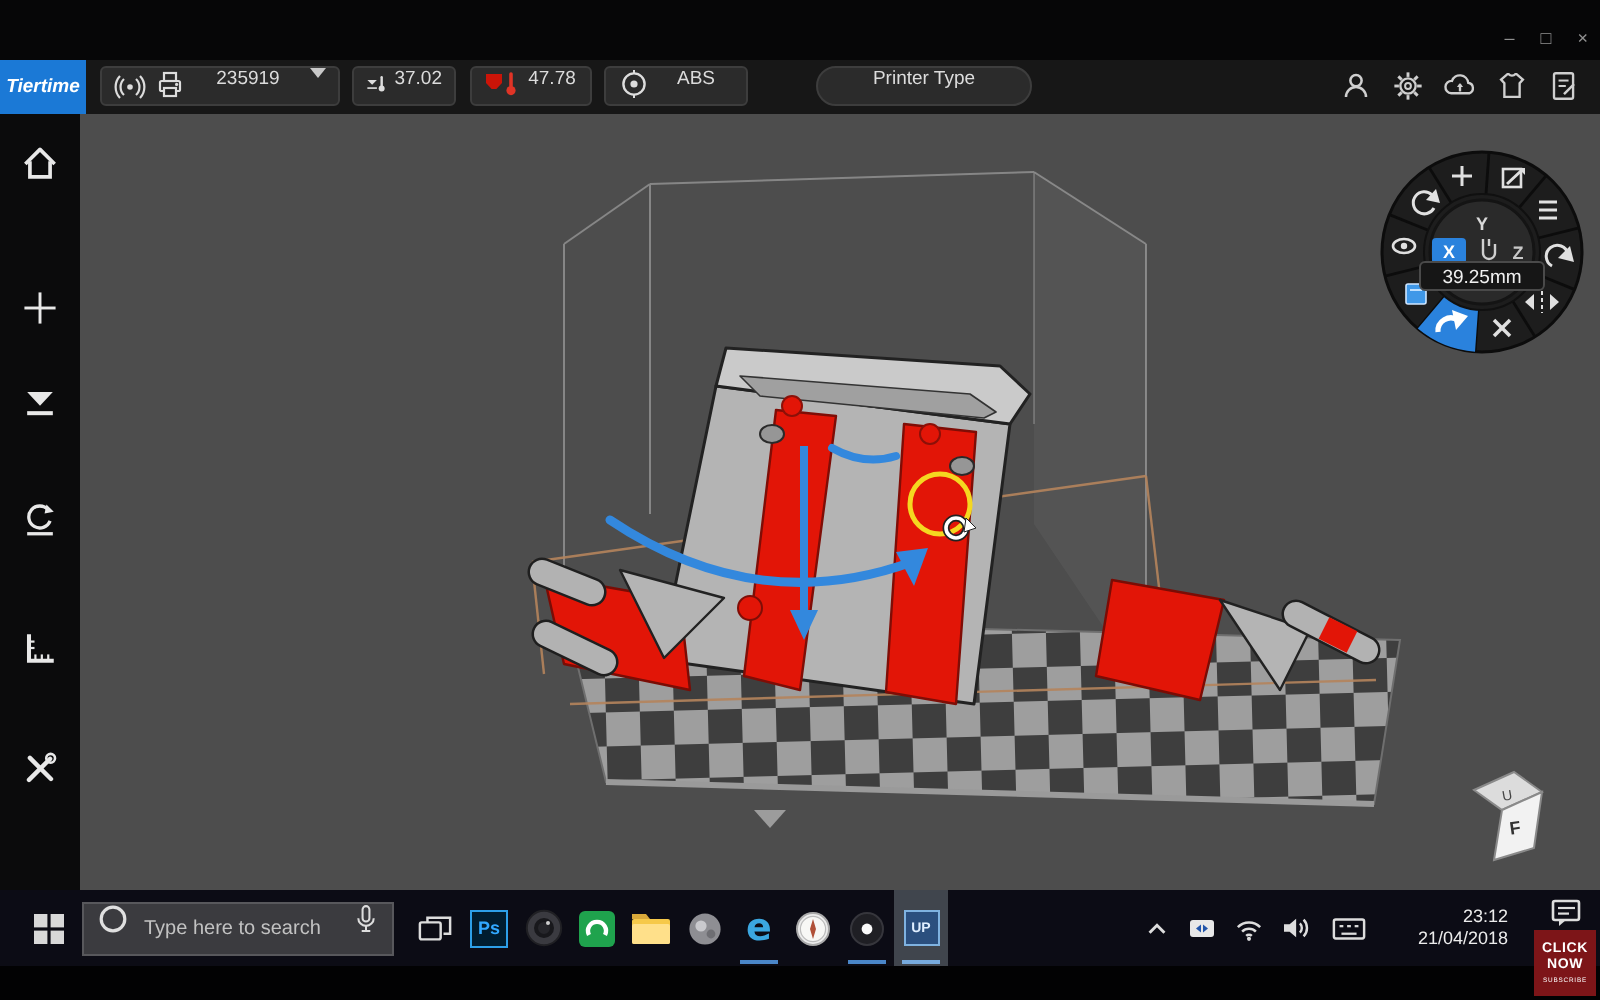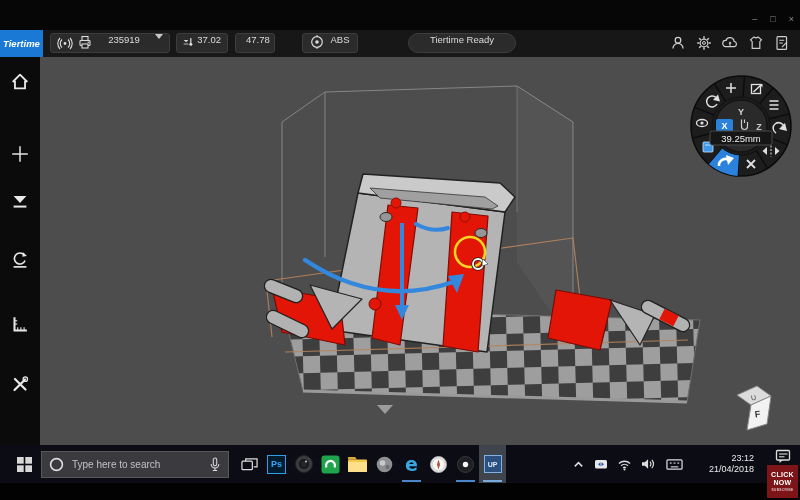--- a/index.html
+++ b/index.html
@@ -20,22 +20,22 @@
   .topright{position:absolute;right:8px;top:3px;height:20px;display:flex;gap:6px;align-items:center;}
   .topright svg{display:block;}
   
   .sidebar{position:absolute;left:0;top:57px;width:40px;height:388px;background:#0b0b0c;}
   .sidebar .sicon{position:absolute;left:9px;}
   
   .viewport{position:absolute;left:40px;top:57px;width:760px;height:388px;background:#4d4d4d;}
   
   .taskbar{position:absolute;left:0;top:445px;width:800px;height:38px;background:#0c0c15;display:flex;align-items:center;}
   .bottomstrip{position:absolute;left:0;top:483px;width:800px;height:17px;background:#020203;}
-  .search{margin-left:9px;width:188px;height:27px;background:#3b3b3f;border:1px solid #58585c;box-sizing:border-box;
-          display:flex;align-items:center;gap:6px;padding:0 7px;}
+  .search{margin-left:9px;width:156px;height:27px;background:#3b3b3f;border:1px solid #58585c;box-sizing:border-box;
+          display:flex;gap:6px;padding:0 7px;}
   .search input{flex:1;background:transparent;border:none;outline:none;color:#cfcfcf;font-size:10px;min-width:0;
                 font-family:"Liberation Sans",sans-serif;}
   .search input::placeholder{color:#c2c2c2;}
   .tcell{width:27px;height:38px;display:flex;align-items:center;justify-content:center;position:relative;}
   .tcell .uline{position:absolute;bottom:1px;left:4px;width:19px;height:2px;background:#4a86c8;}
   .tcell.active{background:#40454d;}
   .tcell.active .uline{background:#77aadd;}
   .edge-e{color:#3ba7e0;font-size:19px;font-weight:bold;line-height:19px;font-family:"DejaVu Sans",sans-serif;}
   .ps-box{width:19px;height:19px;background:#001d30;border:1px solid #2d9fe8;box-sizing:border-box;
           color:#31a8ff;font-size:9px;font-weight:bold;display:flex;align-items:center;justify-content:center;}
@@ -85,41 +85,41 @@
   <div class="pill" style="left:176px;width:52px;">
     <svg width="15" height="16" viewBox="0 0 15 16">
       <polygon points="1,5 8,5 4.5,8.5" fill="#ddd"></polygon>
       <line x1="1" y1="11" x2="8" y2="11" stroke="#ddd" stroke-width="1.2"></line>
       <line x1="11.5" y1="3" x2="11.5" y2="9" stroke="#ddd" stroke-width="1.8" stroke-linecap="round"></line>
       <circle cx="11.5" cy="11.3" r="2.2" fill="#ddd"></circle>
     </svg>
     <span class="val">37.02</span>
   </div>
 
-  <div class="pill" style="left:235px;width:40px;">
+  <div class="pill" style="left:235px;width:61px;">
     <svg width="17" height="16" viewBox="0 0 17 16">
       <polygon points="1,3 9,3 9,7.5 6.2,10.5 3.8,10.5 1,7.5" fill="#cc1408"></polygon>
       <line x1="13.5" y1="3" x2="13.5" y2="9" stroke="#e03426" stroke-width="1.8" stroke-linecap="round"></line>
       <circle cx="13.5" cy="11.3" r="2.3" fill="#e03426"></circle>
     </svg>
     <span class="val">47.78</span>
   </div>
 
-  <div class="pill" style="left:302px;width:56px;">
+  <div class="pill" style="left:302px;width:72px;">
     <svg width="16" height="16" viewBox="0 0 16 16">
       <circle cx="8" cy="8" r="5.3" stroke="#ddd" stroke-width="1.2" fill="none"></circle>
       <circle cx="8" cy="8" r="1.8" fill="#ddd"></circle>
       <line x1="8" y1="1" x2="8" y2="3" stroke="#ddd" stroke-width="1"></line>
       <line x1="8" y1="13" x2="8" y2="15" stroke="#ddd" stroke-width="1"></line>
     </svg>
     <span class="val">ABS</span>
   </div>
 
   <div class="pill statuspill" style="left:408px;width:108px;">
-    <span>Tiertime Ready</span>
+    <span>Printer Type</span>
   </div>
 
   <div class="topright">
     <svg width="20" height="20" viewBox="0 0 22 22">
       <circle cx="11" cy="8" r="3.1" stroke="#cfcfcf" stroke-width="1.4" fill="none"></circle>
       <path d="M5.5,17 A5.5,5.5 0 0 1 16.5,17" stroke="#cfcfcf" stroke-width="1.4" fill="none"></path>
     </svg>
     <svg width="20" height="20" viewBox="0 0 22 22">
       <circle cx="11" cy="11" r="4.2" stroke="#cfcfcf" stroke-width="1.3" fill="none"></circle>
       <circle cx="11" cy="11" r="1.6" stroke="#cfcfcf" stroke-width="1.1" fill="none"></circle>

